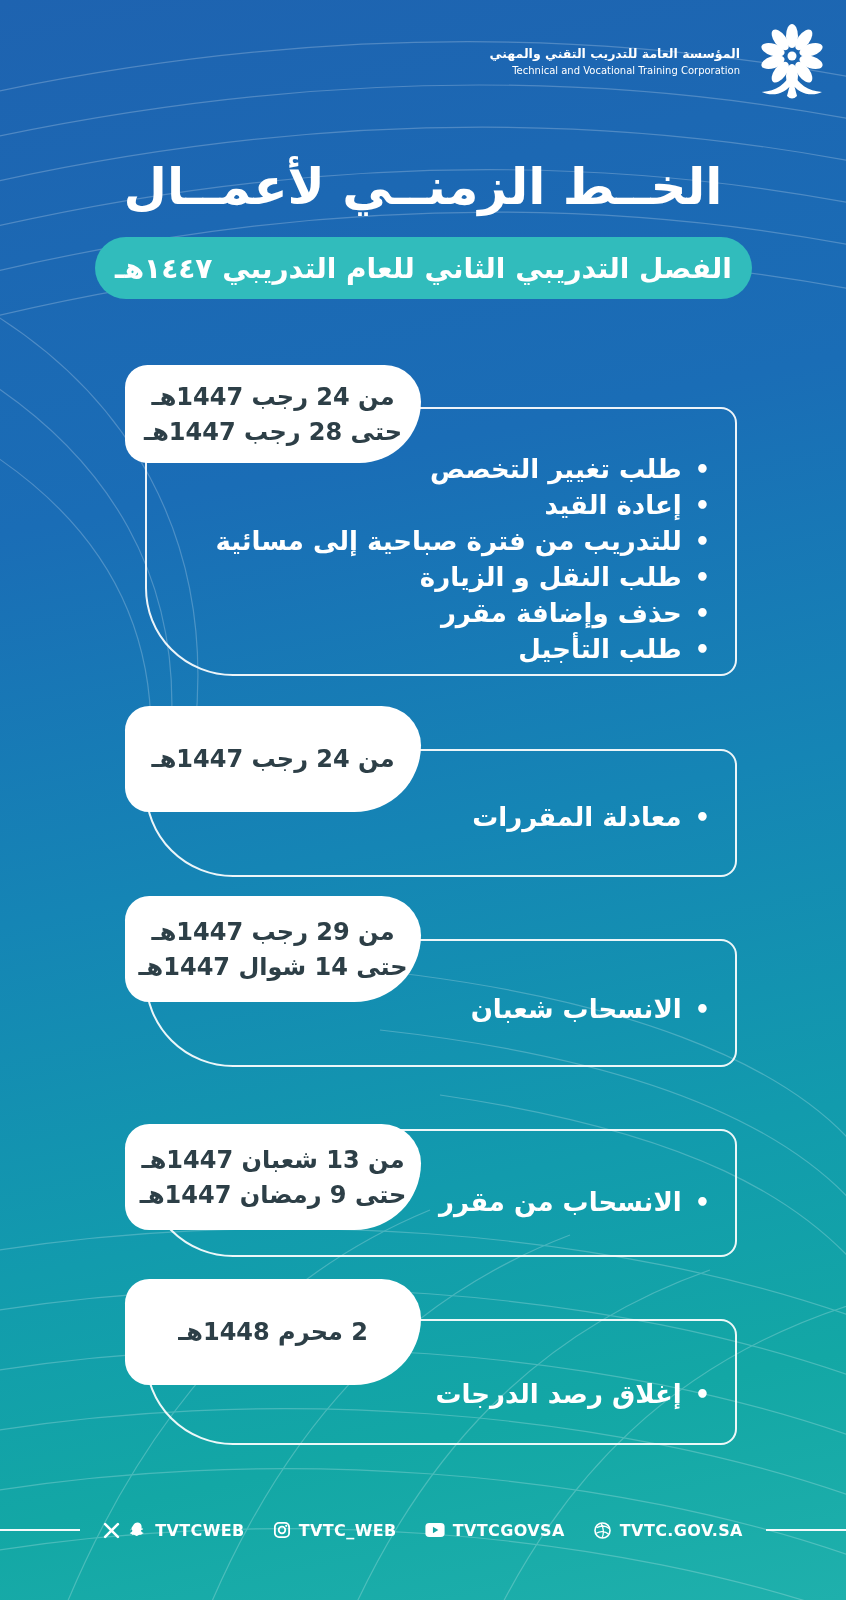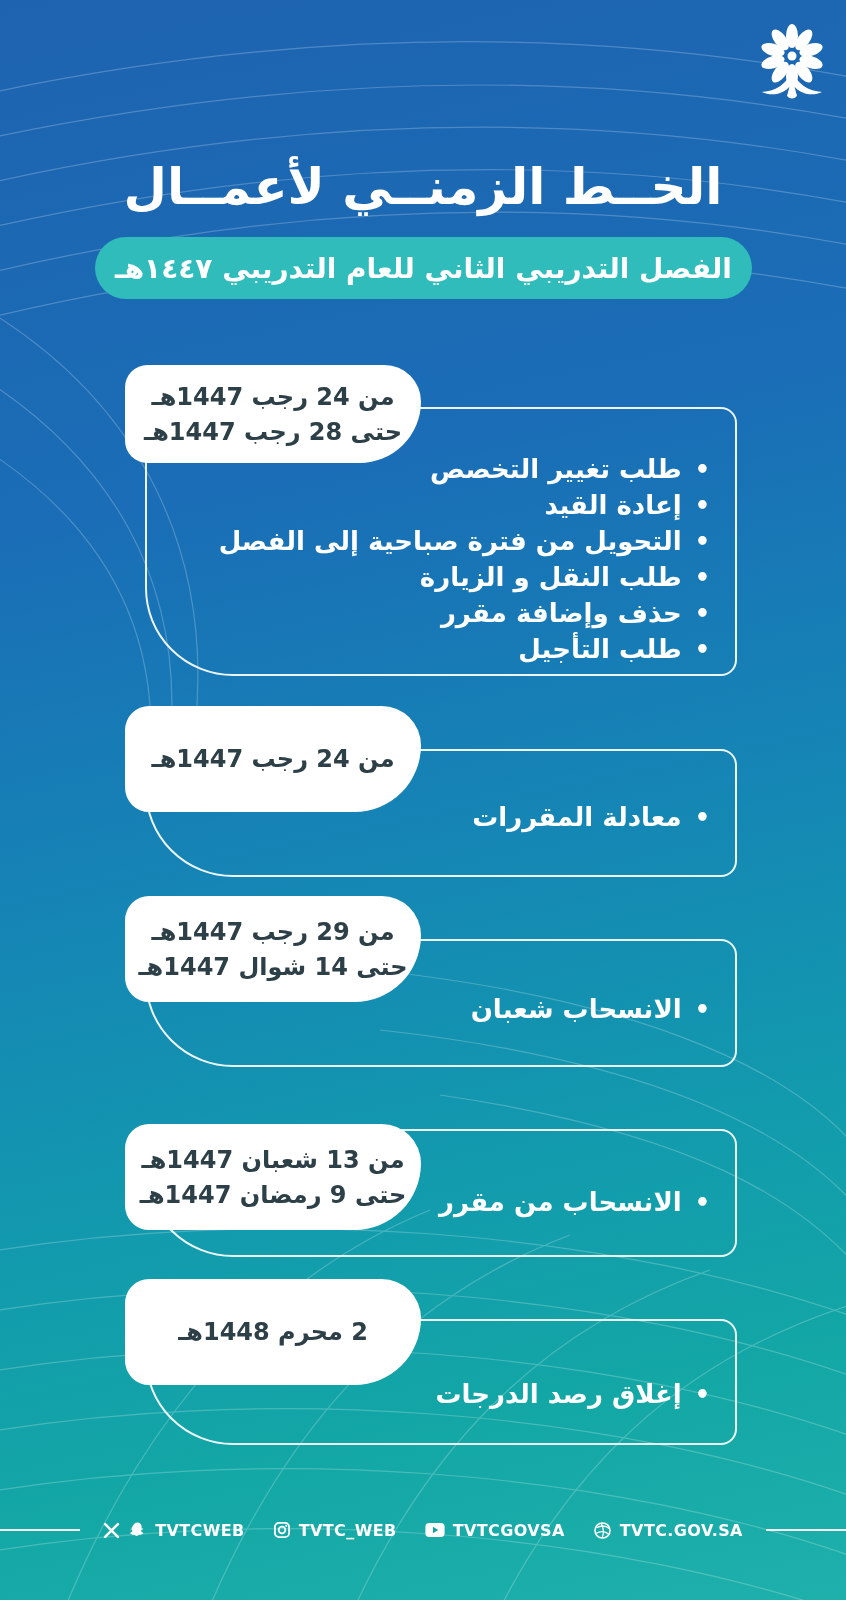--- a/index.html
+++ b/index.html
@@ -64,20 +64,24 @@
       <path d="M-30,1435 C250,1385 610,1405 876,1505"></path>
       <path d="M-30,1495 C250,1445 610,1465 876,1565"></path>
       <path d="M-30,1555 C250,1505 610,1525 876,1625"></path>
       <path d="M60,1620 C140,1420 260,1280 430,1210"></path>
       <path d="M200,1630 C280,1430 400,1300 570,1235"></path>
       <path d="M340,1640 C420,1450 540,1330 710,1270"></path>
       <path d="M480,1650 C560,1470 680,1360 850,1305"></path>
     </g>
   </svg>
 
+  <div class="org-block">
+    <div class="org-ar">المؤسسة العامة للتدريب التقني والمهني</div>
+    <div class="org-en">Technical and Vocational Training Corporation</div>
+  </div>
   <svg class="logo" width="92" height="86" viewBox="0 0 92 86">
     <g fill="#ffffff">
       <ellipse cx="46" cy="14" rx="6" ry="12"></ellipse>
       <ellipse transform="rotate(36 46 34)" cx="46" cy="14" rx="6" ry="12"></ellipse>
       <ellipse transform="rotate(72 46 34)" cx="46" cy="14" rx="6" ry="12"></ellipse>
       <ellipse transform="rotate(108 46 34)" cx="46" cy="14" rx="6" ry="12"></ellipse>
       <ellipse transform="rotate(144 46 34)" cx="46" cy="14" rx="6" ry="12"></ellipse>
       <ellipse transform="rotate(180 46 34)" cx="46" cy="14" rx="6" ry="12"></ellipse>
       <ellipse transform="rotate(216 46 34)" cx="46" cy="14" rx="6" ry="12"></ellipse>
       <ellipse transform="rotate(252 46 34)" cx="46" cy="14" rx="6" ry="12"></ellipse>
@@ -105,21 +109,21 @@
           <div class="t-item">
             <span class="dot">•</span>
             <span>طلب تغيير التخصص</span>
           </div>
           <div class="t-item">
             <span class="dot">•</span>
             <span>إعادة القيد</span>
           </div>
           <div class="t-item">
             <span class="dot">•</span>
-            <span>التحويل من فترة صباحية إلى الفصل</span>
+            <span>للتدريب من فترة صباحية إلى مسائية</span>
           </div>
           <div class="t-item">
             <span class="dot">•</span>
             <span>طلب النقل و الزيارة</span>
           </div>
           <div class="t-item">
             <span class="dot">•</span>
             <span>حذف وإضافة مقرر</span>
           </div>
           <div class="t-item">

